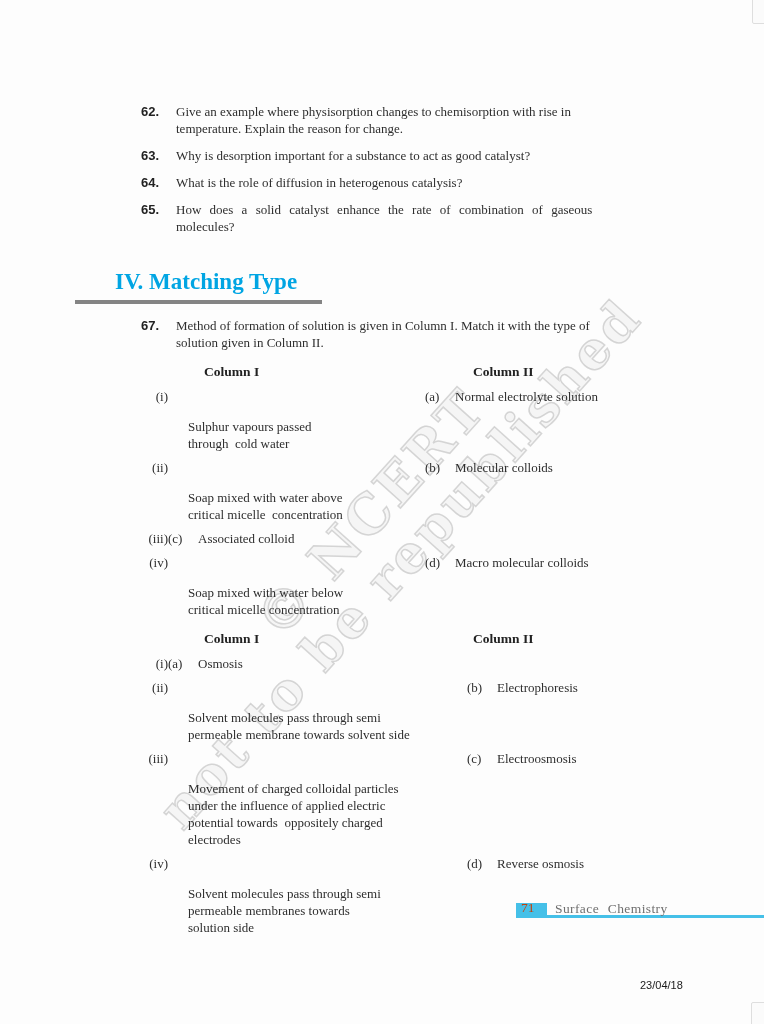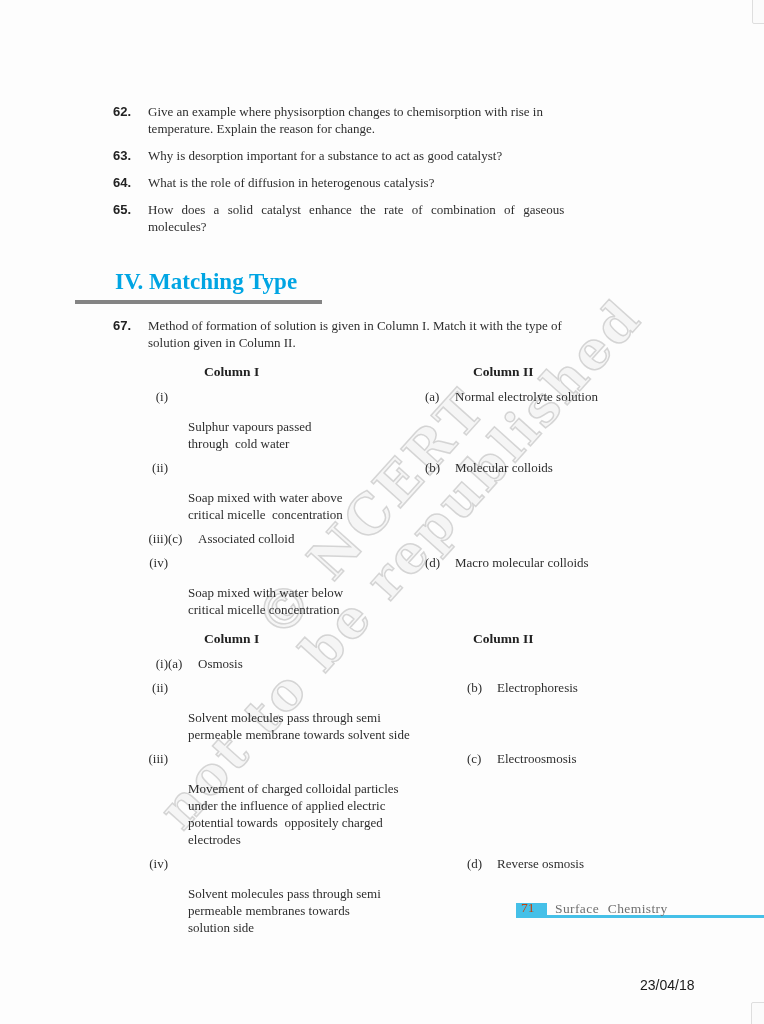--- a/index.html
+++ b/index.html
@@ -15,21 +15,21 @@
     position:absolute; z-index:0; white-space:nowrap;
     font-family:"DejaVu Serif", serif; font-weight:bold;
     transform:rotate(-48deg); letter-spacing:3px;
     color:rgba(195,195,195,0.14);
     -webkit-text-stroke:1.5px rgba(168,168,168,0.45);
   }
   .wm1 { left:215px; top:505px; font-size:54px; }
   .wm2 { left:55px;  top:555px; font-size:52px; }
   
   .content { position:absolute; z-index:1; left:113px; top:103px; width:512px; }
-  .q { display:flex; margin-bottom:10px; }
+  .q { display:flex; margin-bottom:10px;margin-left:28px; }
   .qnum {
     width:35px; flex-shrink:0;
     font-family:"Liberation Sans", sans-serif; font-weight:bold; color:#222;
   }
   .qtext { width:475px; white-space:pre-wrap; }
   .stretch { word-spacing:5px; }
   
   .section { margin-top:33px; margin-bottom:13px; }
   .section-title {
     font-family:Liberation Serif, serif; font-weight:bold;
@@ -61,21 +61,21 @@
   .page-num {
     position:absolute; z-index:2; left:521px; top:899px;
     font-family:"Liberation Serif", serif; font-size:13.5px; color:#c2410c;
   }
   .chapter {
     position:absolute; z-index:1; left:555px; top:900px;
     font-size:13.5px; color:#6f6f6f; letter-spacing:0.4px; word-spacing:5px;
   }
   .print-date {
     position:absolute; z-index:1; left:640px; top:977px;
-    font-family:"Liberation Sans", sans-serif; font-size:14px; color:#1a1a1a;
+    font-family:"Liberation Sans", sans-serif; font-size:11px; color:#1a1a1a;
   }
   
   .scanbox { position:absolute; z-index:0; background:#fbfbfb; border:1px solid #dedede; border-radius:2px; }
   .scanbox-top { left:752px; top:-10px; width:40px; height:34px; }
   .scanbox-bottom { left:751px; top:1002px; width:40px; height:40px; }
 </style>
 </head>
 <body>
 
 <div class="page">

